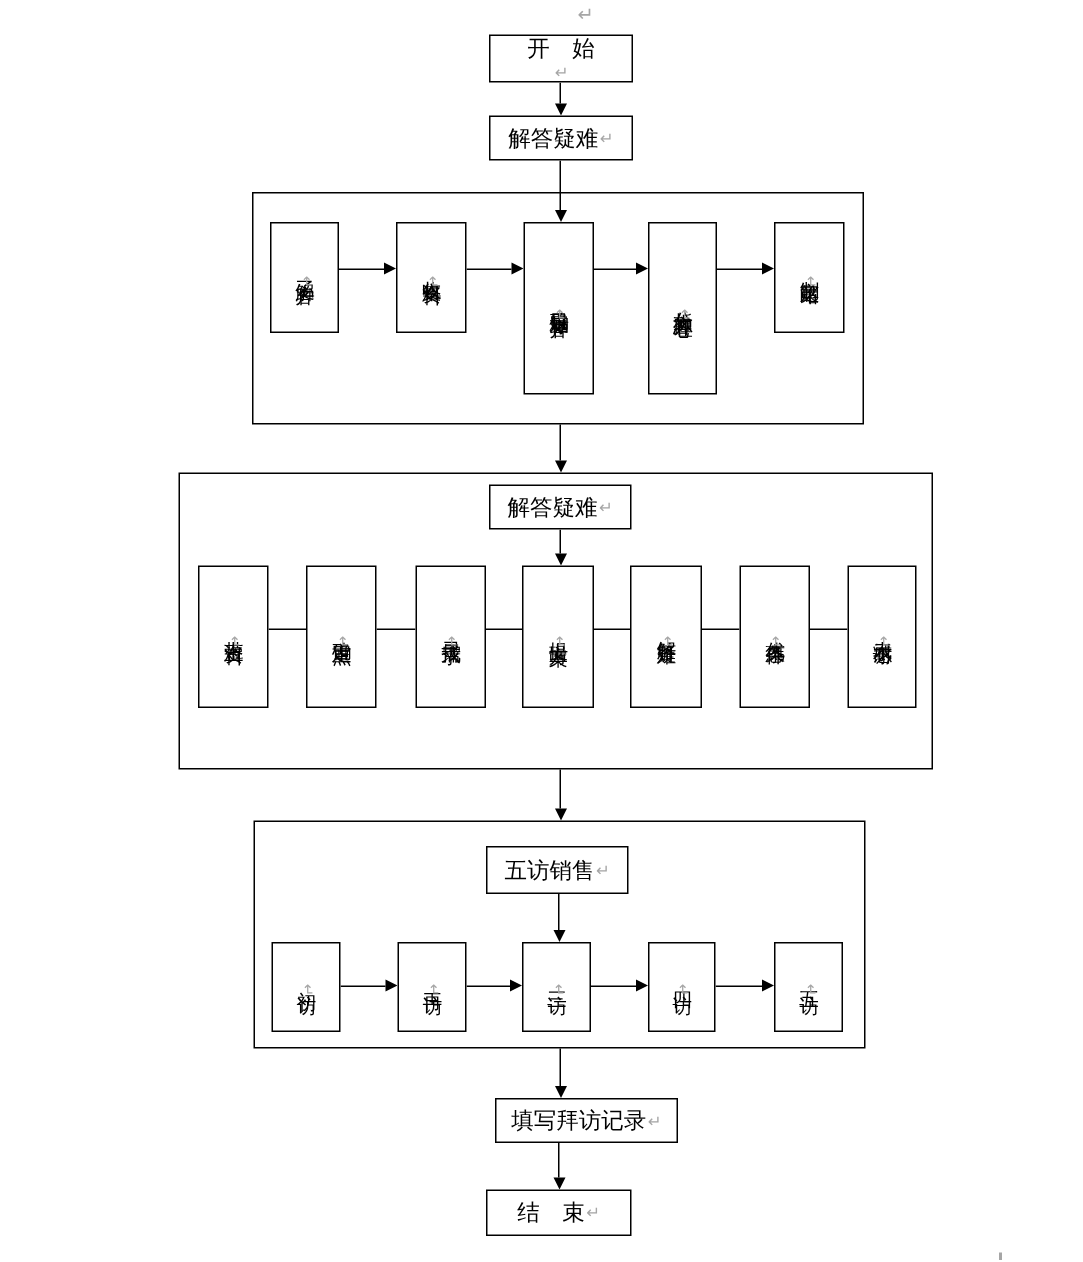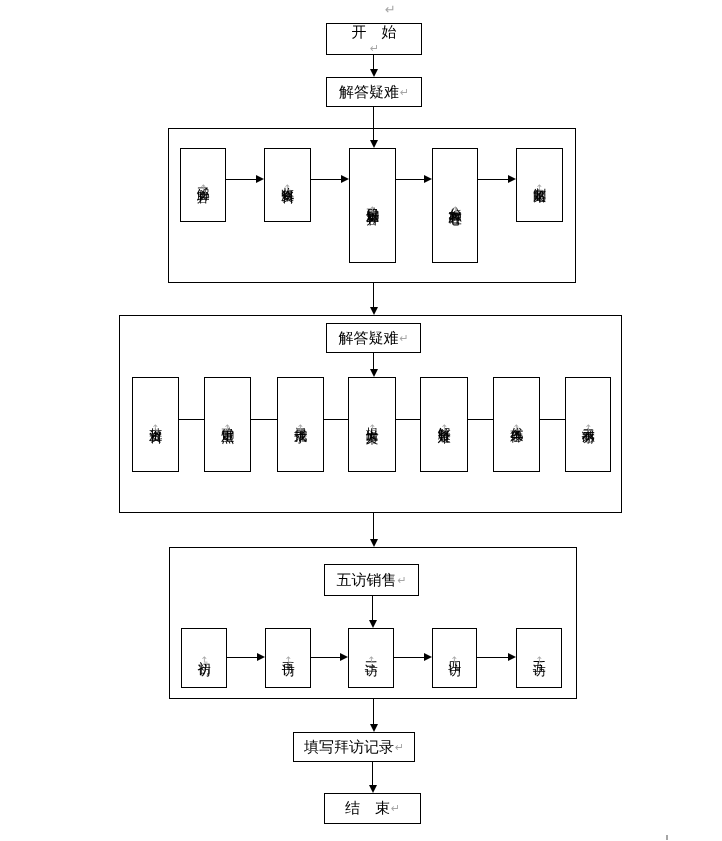--- a/index.html
+++ b/index.html
@@ -164,21 +164,21 @@
   </div>
   <div class="box vbox" style="left:432px;top:628px;width:45px;height:60px;">
     <span class="vtext">四访</span>
     <span class="vmark">↵</span>
   </div>
   <div class="box vbox" style="left:516px;top:628px;width:46px;height:60px;">
     <span class="vtext">五访</span>
     <span class="vmark">↵</span>
   </div>
 
-  <div class="box" style="left:293px;top:732px;width:122px;height:30px;">
+  <div class="box" style="left:330px;top:732px;width:122px;height:30px;">
     <span>填写拜访记录</span><span class="hmark">↵</span>
   </div>
 
   <div class="box" style="left:324px;top:793px;width:97px;height:31px;">
     <span>结　束</span><span class="hmark">↵</span>
   </div>
 
 </div>
 
 </body></html>

